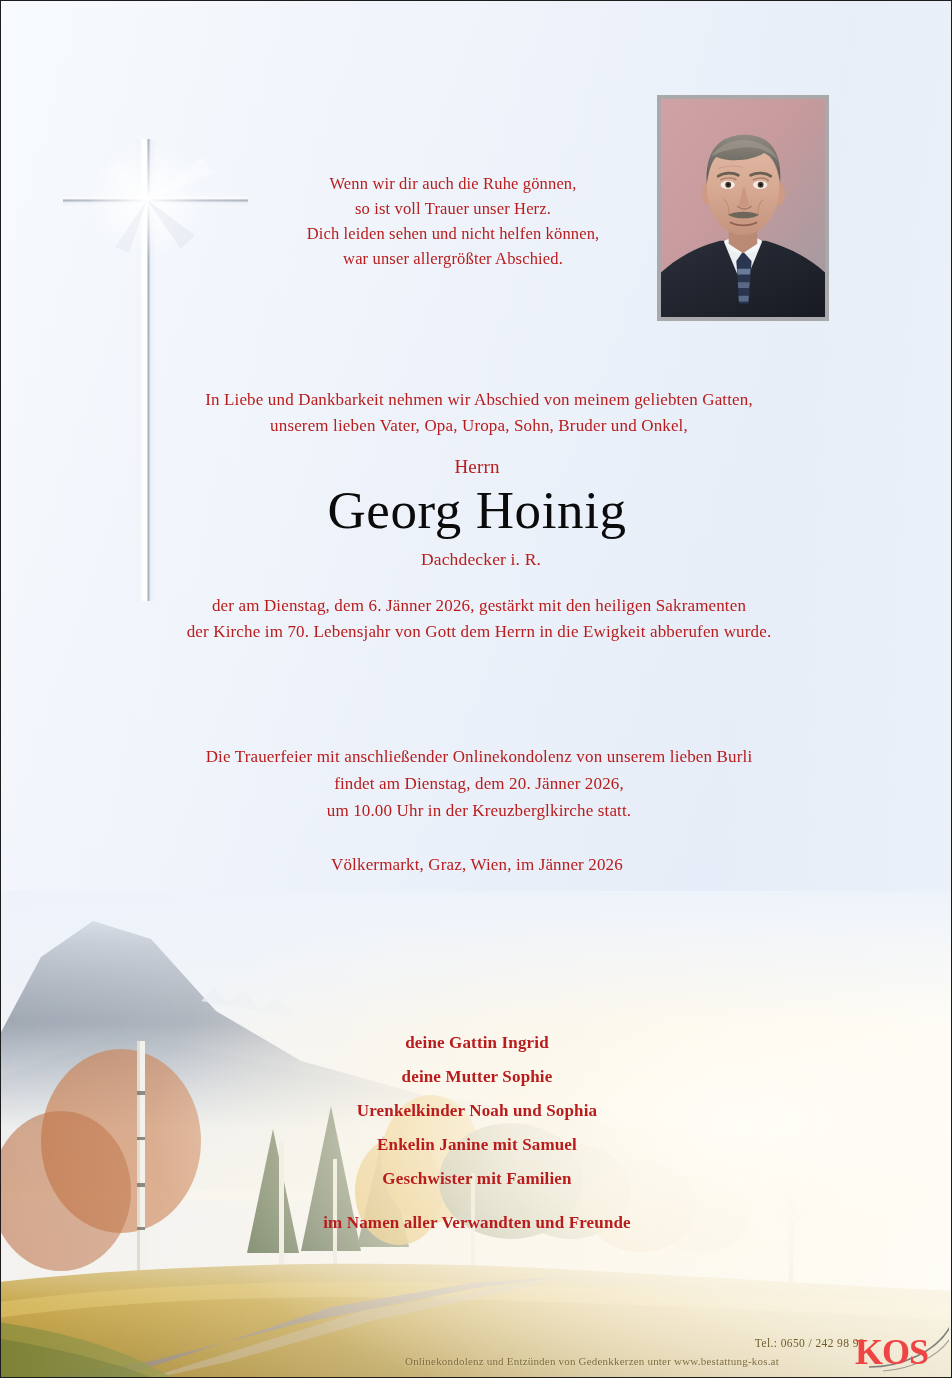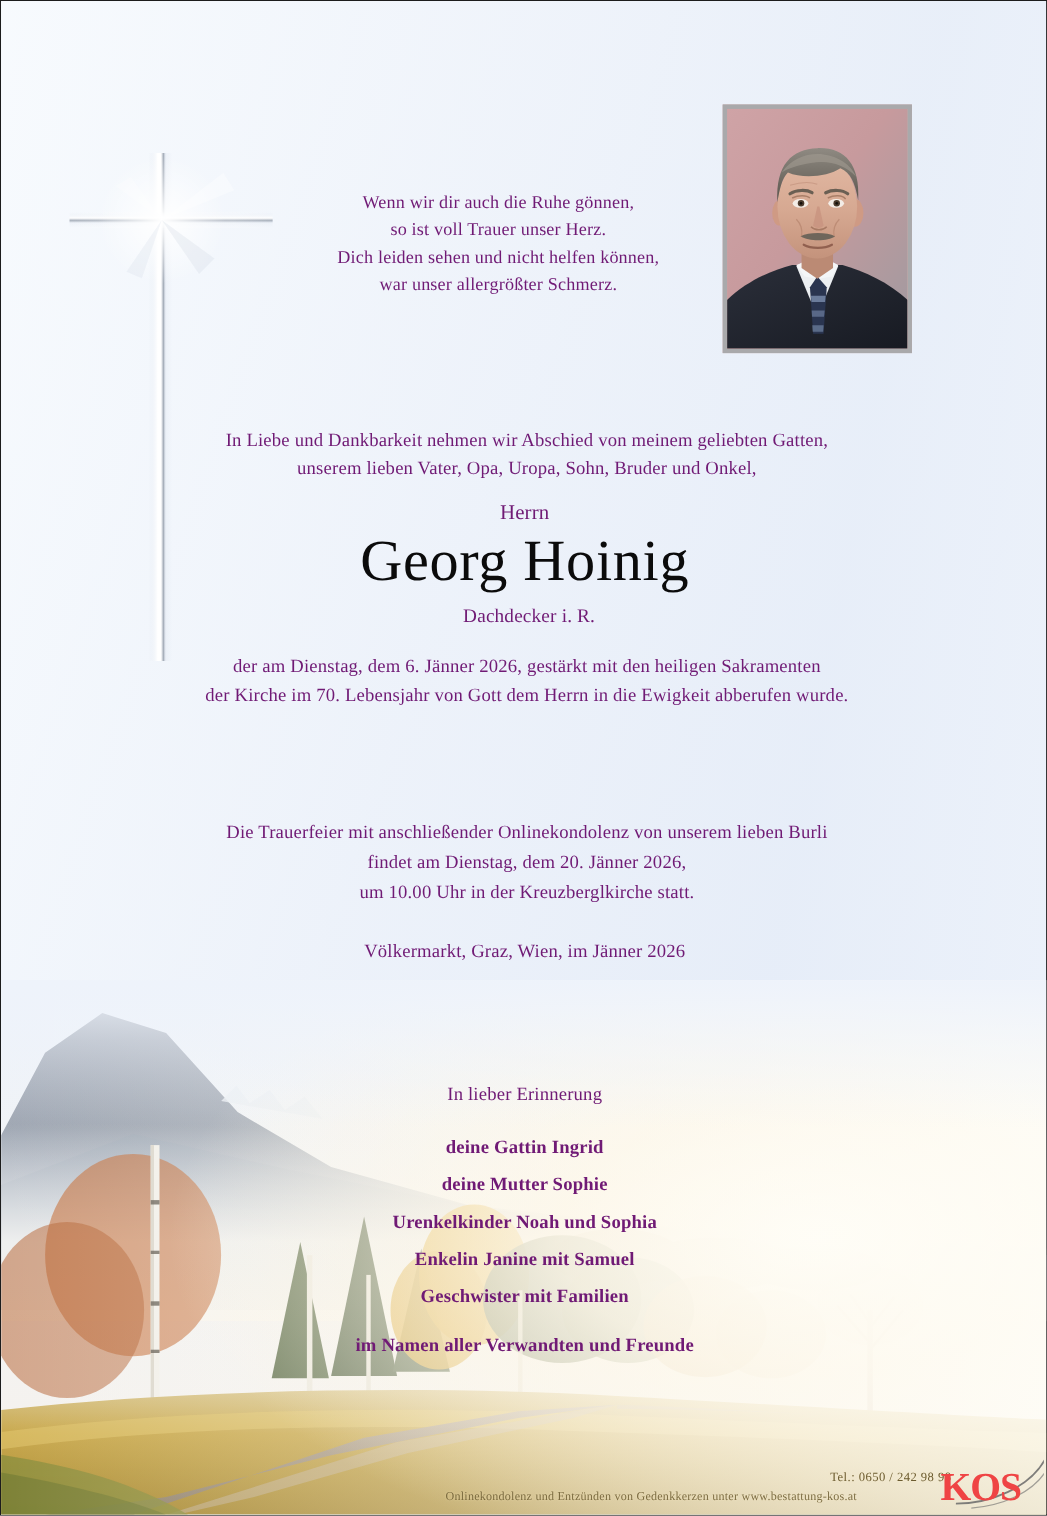--- a/index.html
+++ b/index.html
@@ -69,21 +69,21 @@
     overflow: hidden;
   }
   .landscape svg { display: block; width: 100%; height: 100%; }
 
   
   .txt {
     position: absolute;
     text-align: center;
     line-height: 1.42;
     letter-spacing: .15px;
-    color: #701a75;
+    color: #b91c1c;
   }
   .poem {
     left: 196px;
     top: 170px;
     width: 512px;
     font-size: 16.5px;
     line-height: 1.52;
   }
   .intro {
     left: 140px;
@@ -458,21 +458,21 @@
         <path d="M30 48 C58 46 86 34 98 14" stroke="#6a6a6a" stroke-width="1.1" fill="none" opacity=".6"></path>
       </svg>
       <div class="logo-text">KOS</div>
     </div>
   </div>
 
   <div class="txt poem">
     <div>Wenn wir dir auch die Ruhe gönnen,</div>
     <div>so ist voll Trauer unser Herz.</div>
     <div>Dich leiden sehen und nicht helfen können,</div>
-    <div>war unser allergrößter Schmerz.</div>
+    <div>war unser allergrößter Abschied.</div>
   </div>
 
   <div class="txt intro">
     <div>In Liebe und Dankbarkeit nehmen wir Abschied von meinem geliebten Gatten,</div>
     <div>unserem lieben Vater, Opa, Uropa, Sohn, Bruder und Onkel,</div>
   </div>
 
   <div class="txt herrn">Herrn</div>
 
   <div class="txt name">Georg Hoinig</div>
@@ -485,21 +485,20 @@
   </div>
 
   <div class="txt service">
     <div>Die Trauerfeier mit anschließender Onlinekondolenz von unserem lieben Burli</div>
     <div>findet am Dienstag, dem 20. Jänner 2026,</div>
     <div>um 10.00 Uhr in der Kreuzberglkirche statt.</div>
   </div>
 
   <div class="txt places">Völkermarkt, Graz, Wien, im Jänner 2026</div>
 
-  <div class="txt memorial-head">In lieber Erinnerung</div>
 
   <div class="txt family">
     <div class="fam-row">deine Gattin Ingrid</div>
     <div class="fam-row">deine Mutter Sophie</div>
     <div class="fam-row">Urenkelkinder Noah und Sophia</div>
     <div class="fam-row">Enkelin Janine mit Samuel</div>
     <div class="fam-row">Geschwister mit Familien</div>
     <div class="fam-row fam-gap">im Namen aller Verwandten und Freunde</div>
   </div>
 

